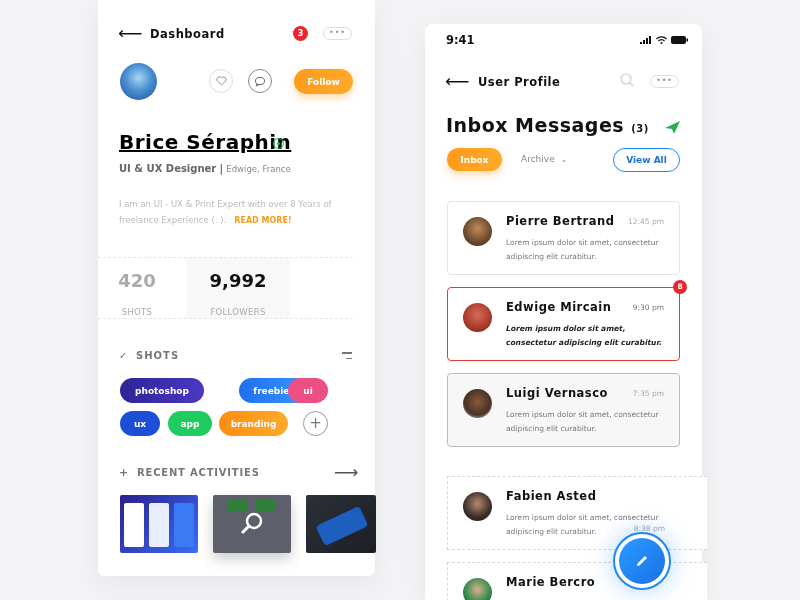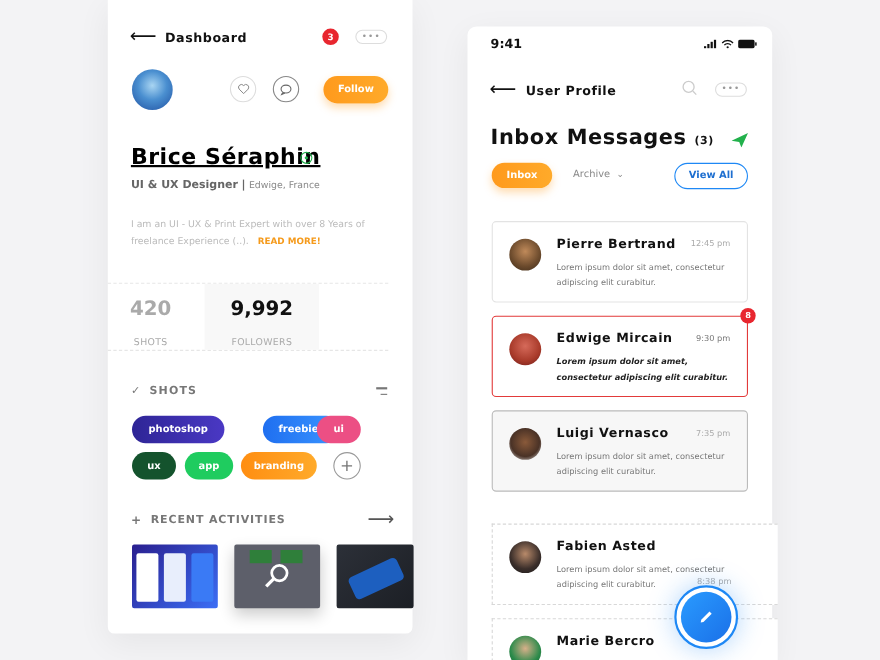--- a/index.html
+++ b/index.html
@@ -72,21 +72,21 @@
   <div class="abs" style="left:21px;top:350px;font-size:10px;color:#777;">✓</div>
   <div class="abs" style="left:38px;top:350px;font-size:10px;font-weight:bold;color:#777;letter-spacing:1px;">SHOTS</div>
   <div class="abs" style="left:244px;top:352px;">
     <div style="width:10px;height:1.5px;background:#777;"></div>
     <div style="width:6px;height:1.5px;background:#777;margin:4px 0 0 4px;"></div>
   </div>
 
   <div class="pill" style="left:22px;top:378px;width:84px;background:linear-gradient(90deg,#2e2596,#4a38c4);">photoshop</div>
   <div class="pill" style="left:141px;top:378px;width:70px;background:linear-gradient(90deg,#1f6ff0,#3a95ff);">freebies</div>
   <div class="pill" style="left:190px;top:378px;width:40px;background:#ec4f84;">ui</div>
-  <div class="pill" style="left:22px;top:411px;width:40px;background:#14532d;">ux</div>
+  <div class="pill" style="left:22px;top:411px;width:40px;background:#1d4ed8;">ux</div>
   <div class="pill" style="left:70px;top:411px;width:44px;background:#1fcc5f;">app</div>
   <div class="pill" style="left:121px;top:411px;width:69px;background:linear-gradient(90deg,#ff8e12,#ffaa2a);">branding</div>
   <div class="abs" style="left:205px;top:411px;width:25px;height:25px;border-radius:50%;border:1px solid #999;color:#777;text-align:center;line-height:22px;font-size:15px;">+</div>
 
   <div class="abs" style="left:21px;top:466px;font-size:11px;color:#777;font-weight:bold;">+</div>
   <div class="abs" style="left:39px;top:467px;font-size:10px;font-weight:bold;color:#777;letter-spacing:0.8px;">RECENT ACTIVITIES</div>
   <div class="abs" style="left:236px;top:462px;font-size:17px;color:#555;">⟶</div>
 
   <div class="thumb" style="left:22px;background:linear-gradient(135deg,#2a1f8f,#3b6ef5);">
     <div style="position:absolute;left:4px;top:8px;width:20px;height:44px;background:#fff;border-radius:2px;"></div>

